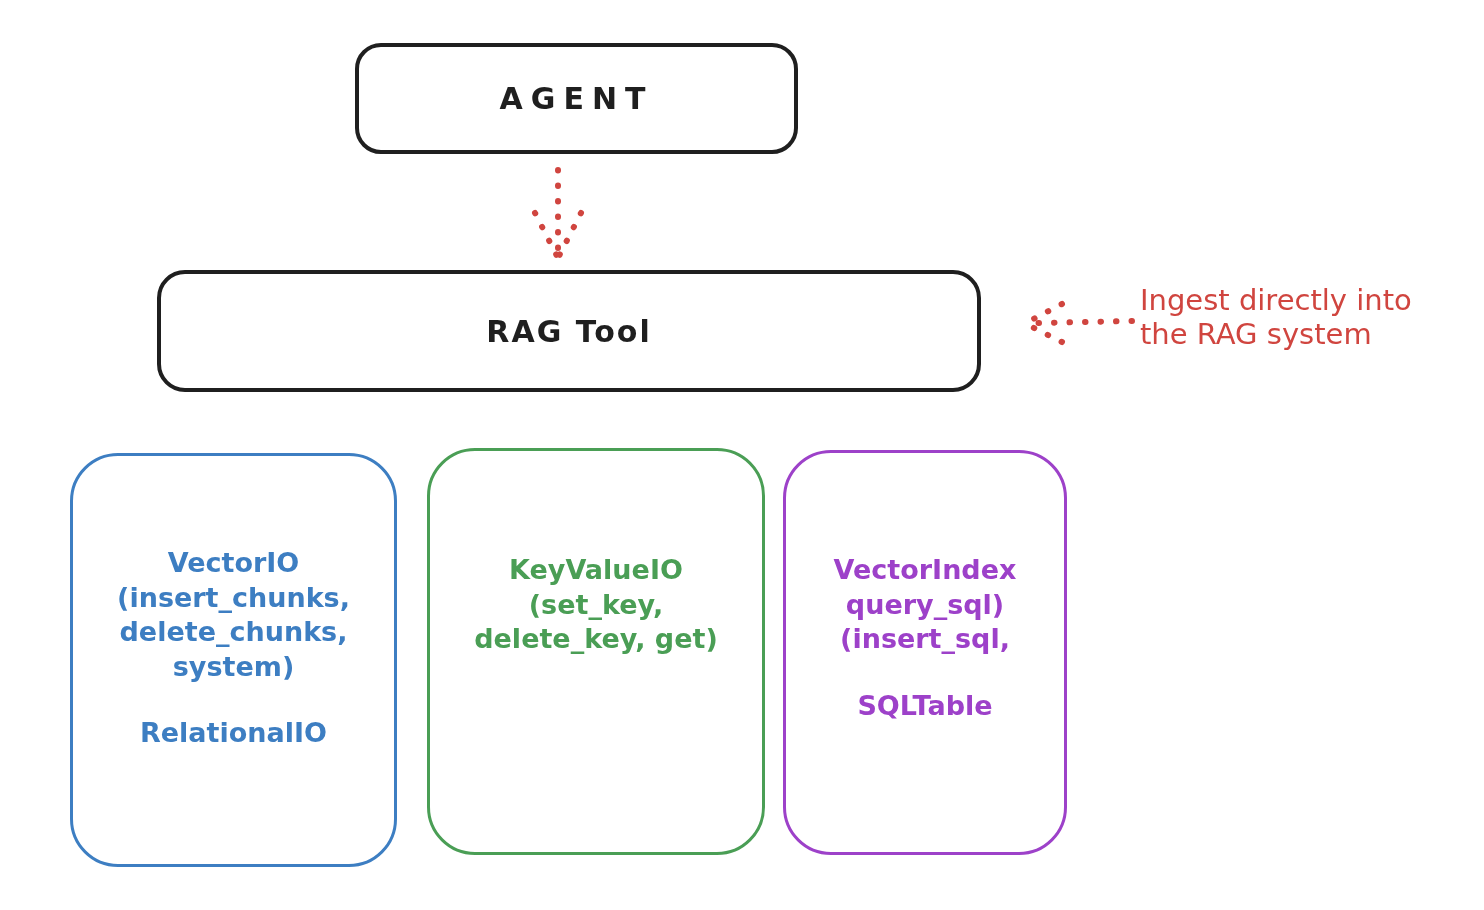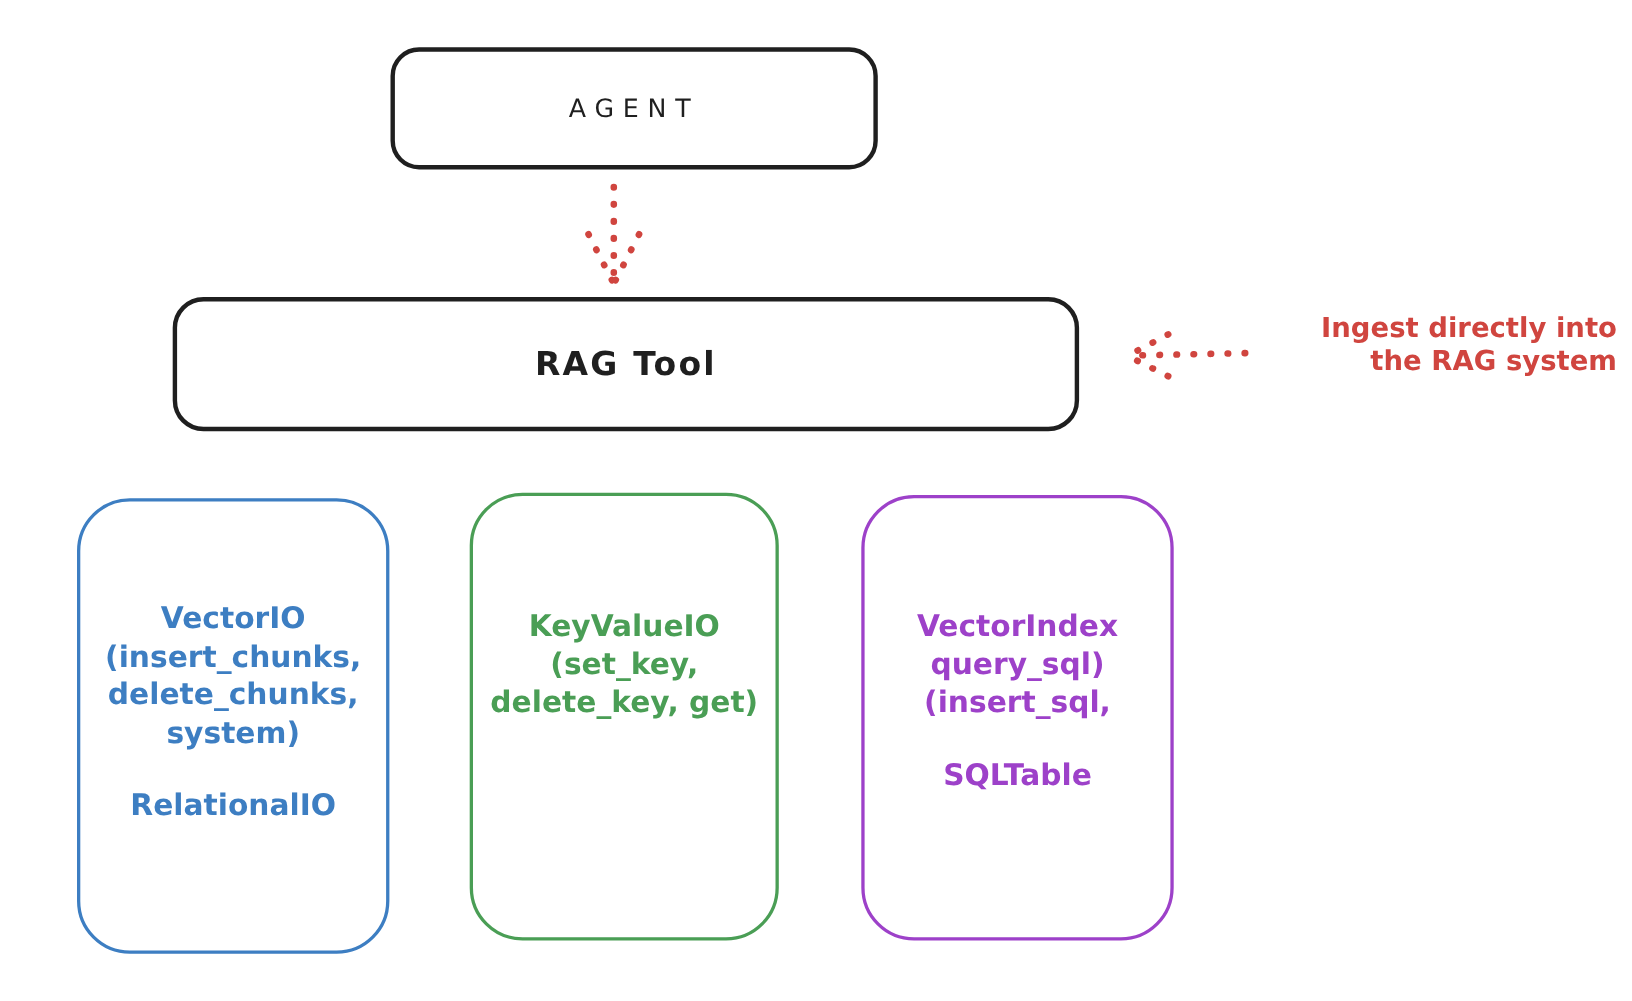--- a/index.html
+++ b/index.html
@@ -34,22 +34,22 @@
     display: flex;
     align-items: center;
     justify-content: center;
   }
   .box-agent {
     left: 355px; top: 43px;
     width: 443px; height: 111px;
     border-radius: 26px;
   }
   .box-agent .label {
-    font-size: 23px;
-    font-weight: normal;
+    font-size: 30px;
+    font-weight: bold;
     letter-spacing: 8px;
     color: var(--c-stroke);
   }
   .box-rag {
     left: 157px; top: 270px;
     width: 824px; height: 122px;
     border-radius: 28px;
   }
   .box-rag .label {
     font-size: 30px;
@@ -69,51 +69,51 @@
     flex-direction: column;
     align-items: center;
     justify-content: flex-start;
     text-align: center;
     font-weight: bold;
     font-size: 27px;
     line-height: 1.28;
   }
   .sbox-vector {
     left: 70px; top: 453px;
-    width: 284px; height: 414px;
+    width: 327px; height: 414px;
     padding-top: 90px;
     border-color: var(--c-blue);
     color: var(--c-blue);
   }
   .sbox-keyvalue {
     left: 427px; top: 448px;
-    width: 281px; height: 407px;
+    width: 338px; height: 407px;
     padding-top: 102px;
     border-color: var(--c-green);
     color: var(--c-green);
   }
   .sbox-relational {
     left: 783px; top: 450px;
     width: 284px; height: 405px;
     padding-top: 100px;
     border-color: var(--c-purple);
     color: var(--c-purple);
   }
   .sbox .line { display: block; white-space: nowrap; }
   .sbox .index-label { display: block; margin-top: 32px; white-space: nowrap; }
 
   
   .annotation {
     position: absolute;
     left: 1140px; top: 283px;
     width: 330px;
-    text-align: right;
+    text-align: left;
     color: var(--c-red);
-    font-size: 25px;
-    font-weight: bold;
+    font-size: 29px;
+    font-weight: normal;
     line-height: 1.18;
   }
   .annotation .line { display: block; white-space: nowrap; }
 
   
   .arrows {
     position: absolute;
     left: 0; top: 0;
     width: 1484px;
     height: 910px;

